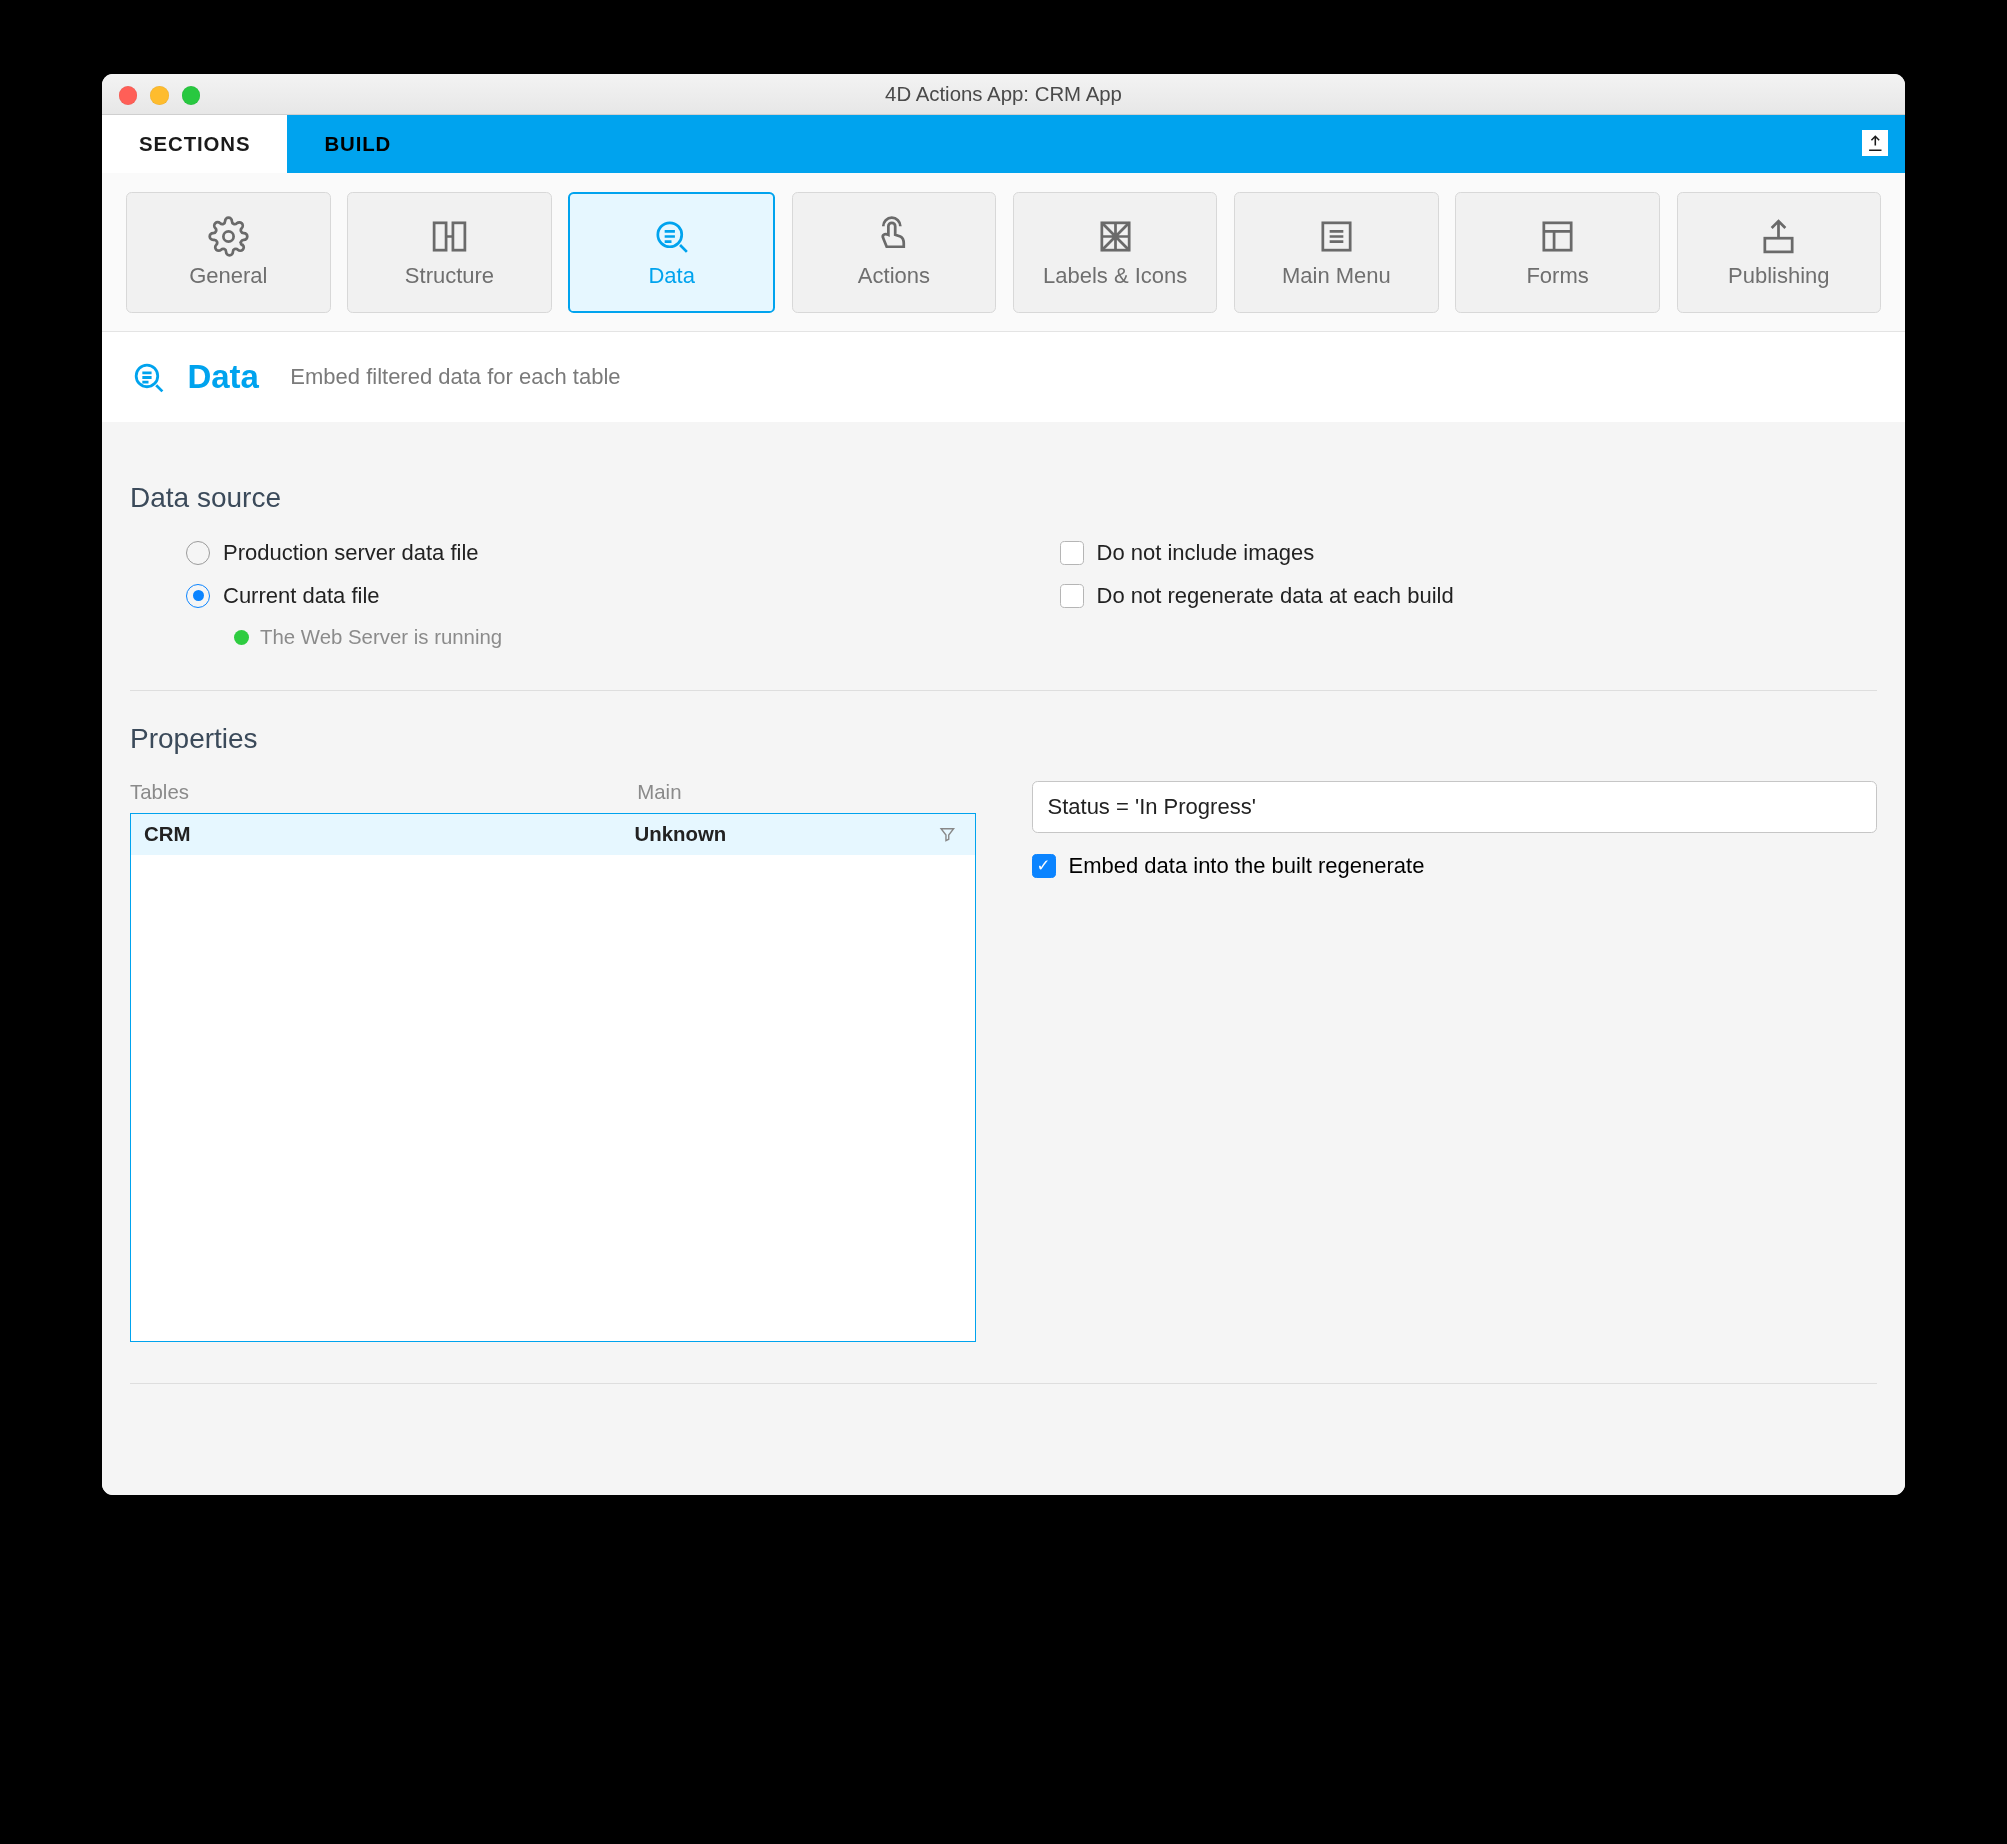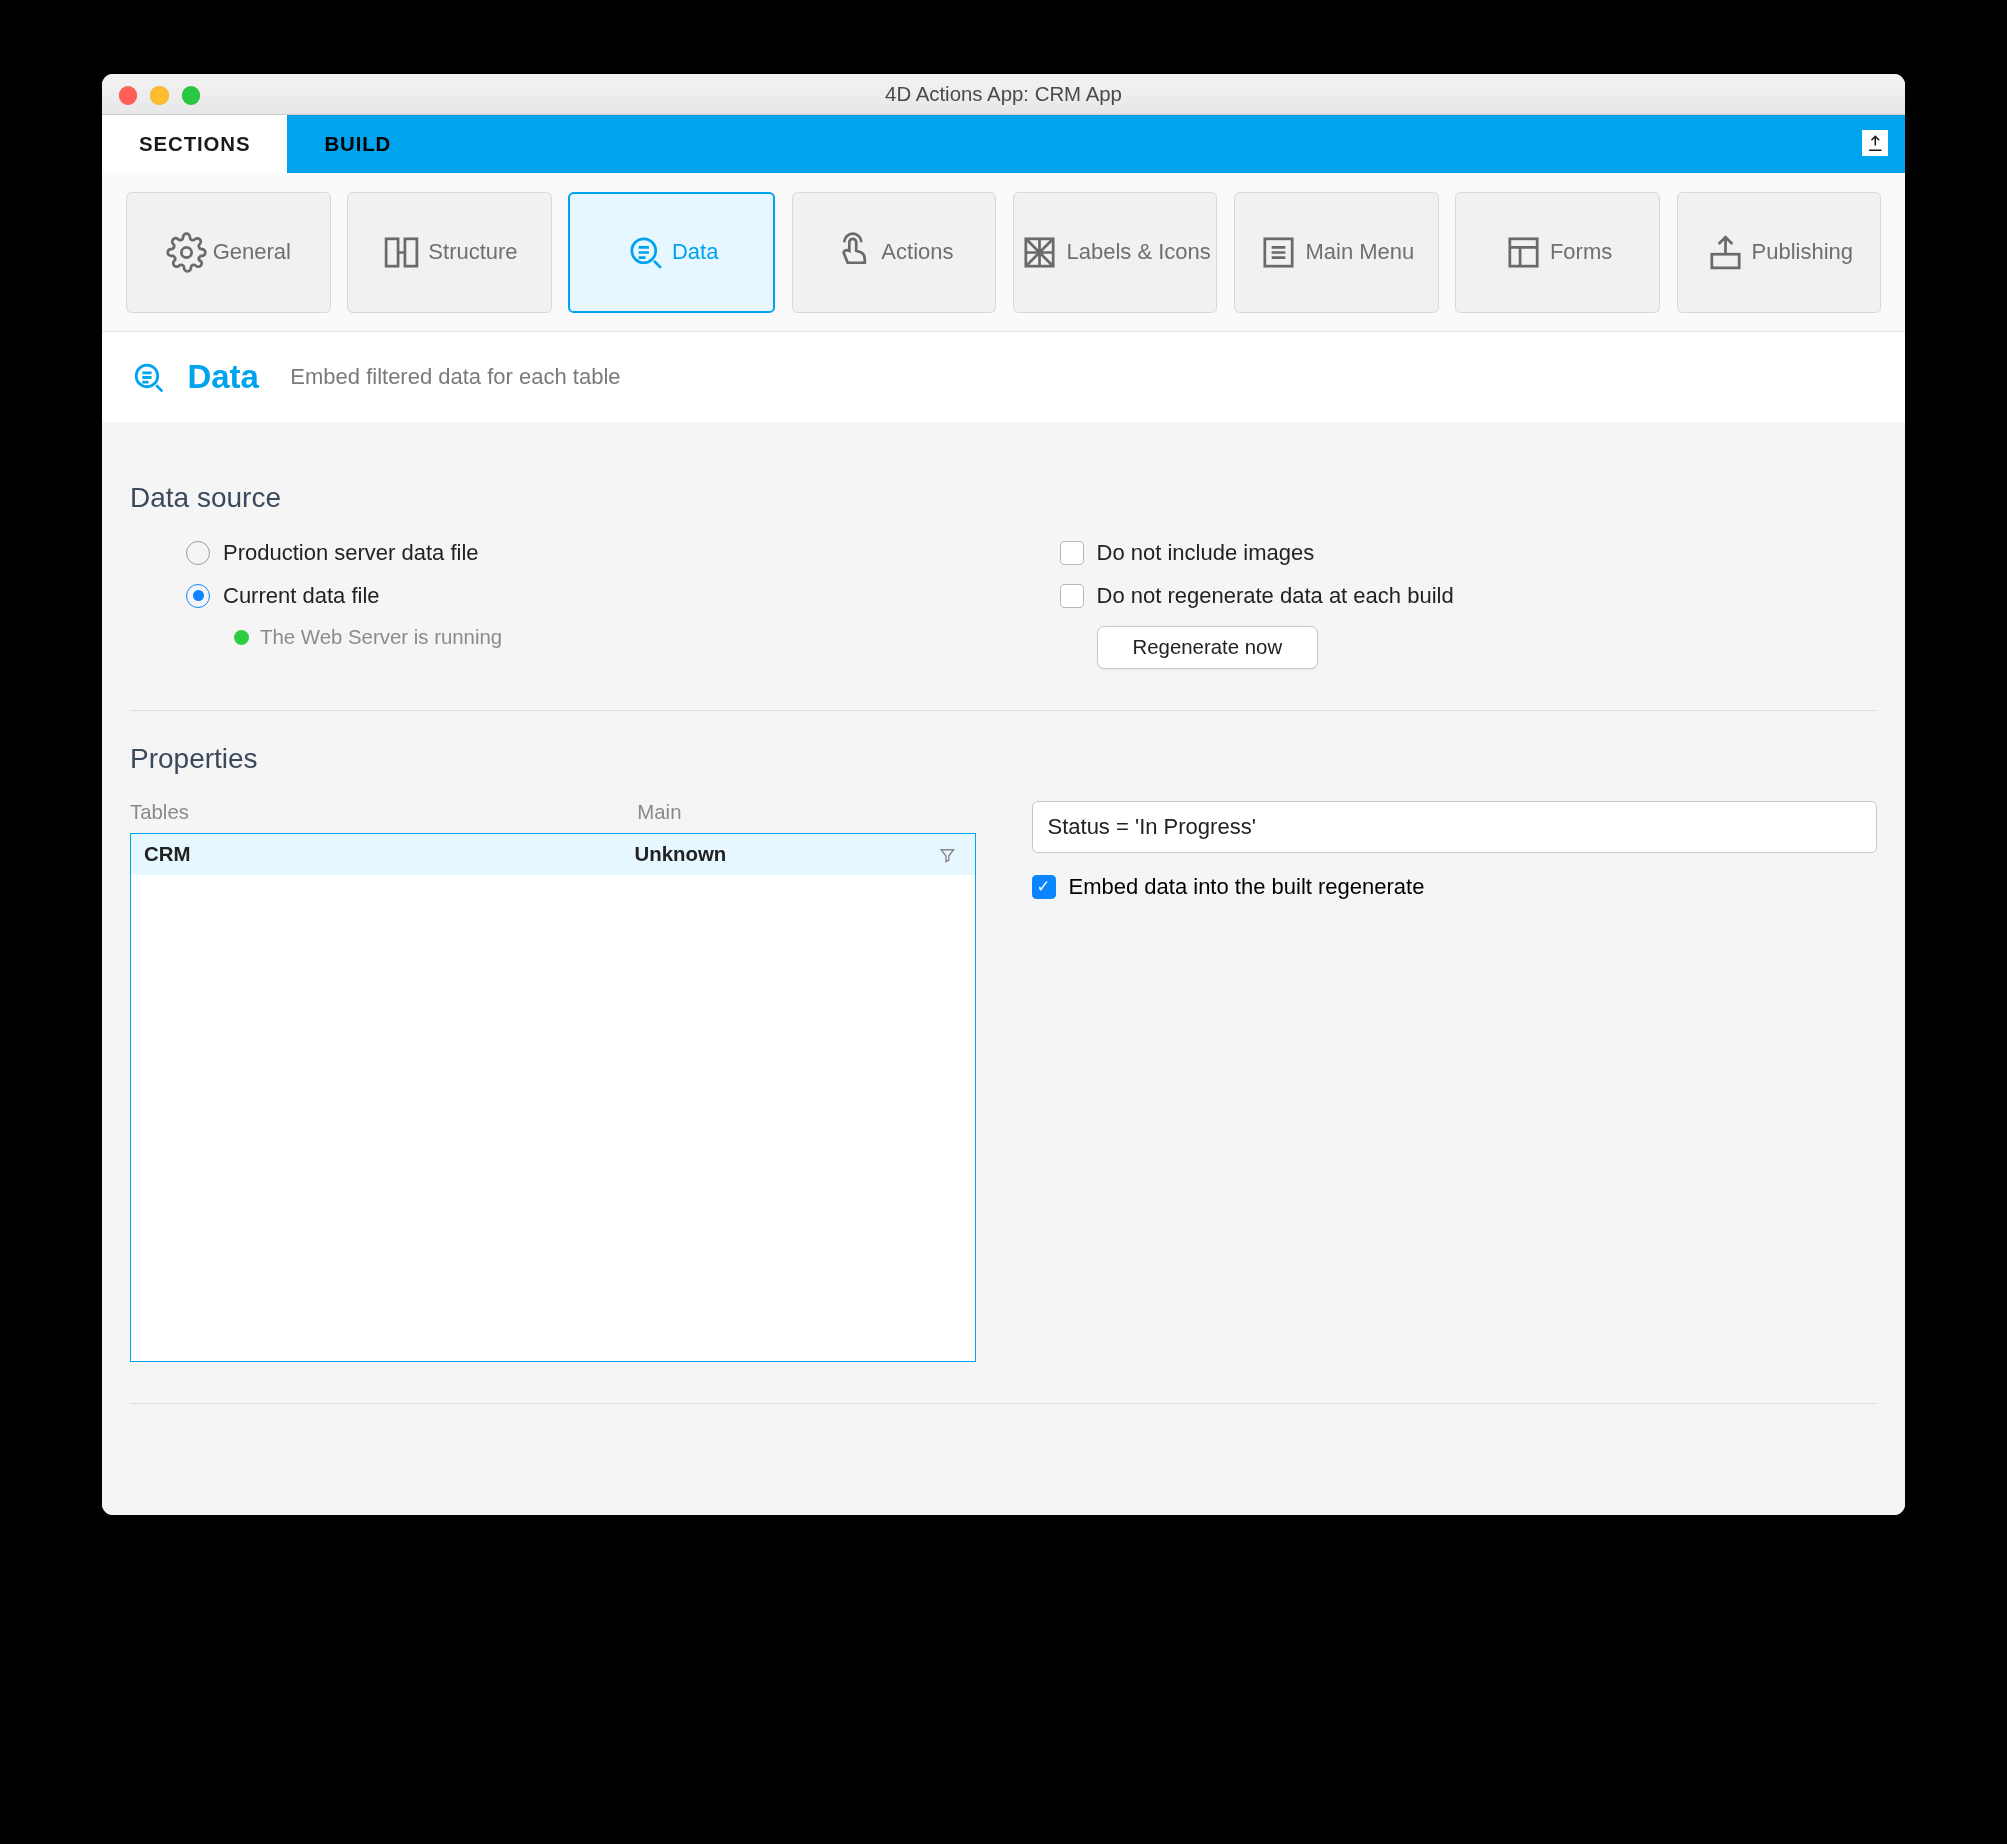--- a/index.html
+++ b/index.html
@@ -8,21 +8,21 @@
   .titlebar { height: 41px; background: linear-gradient(#f3f3f3,#e7e7e7); border-bottom:0.9px solid #cfcfcf; position:relative; display:flex; align-items:center; justify-content:center;}
   .traffic { position:absolute; left:16.7px; top:12px; display:flex; gap:13px;}
   .dot { width:18.6px; height:18.6px; border-radius:50%; box-shadow: inset 0 0 0.9px rgba(0,0,0,0.2);}
   .dot.red{background:#ff5f57;} .dot.yellow{background:#febc2e;} .dot.green{background:#28c840;}
   .title { font-size:20.4px; color:#4a4a4a; font-weight:500;}
   .tabbar { display:flex; height:58px; background:#00a3ee; position:relative;}
   .tab { padding:0 37px; display:flex; align-items:center; font-size:20.4px; font-weight:700; letter-spacing:0.9px; color:#000000; cursor:pointer;}
   .tab.active { background:#fff; color:#1a1a1a;}
   .publish-icon { position:absolute; right:16.7px; top:15px; width:26px; height:26px; color:#1a1a1a; background:#fff; display:flex; align-items:center; justify-content:center; cursor:pointer;}
   .toolbar { display:flex; gap:16.7px; padding:18.6px 24px; background:#fafafa; border-bottom:0.9px solid #e4e4e4;}
-  .tbtn { flex:1; height:121px; background:#f1f1f1; border:0.9px solid #d8d8d8; border-radius:5.6px; display:flex; flex-direction:row; align-items:center; justify-content:center; gap:6px; cursor:pointer; color:#6a6a6a;}
+  .tbtn { flex:1; height:121px; background:#f1f1f1; border:0.9px solid #d8d8d8; border-radius:5.6px; display:flex; flex-direction:column; align-items:center; justify-content:center; gap:6px; cursor:pointer; color:#6a6a6a;}
   .tbtn.active { border:2.8px solid #00a3ee; background:#e6f7ff;}
   .tbtn svg { width:41px; height:41px;}
   .tbtn.active svg { color:#00a3ee;}
   .tbtn .lbl { font-size:22px; color:#6f6f6f;}
   .tbtn.active .lbl{ color:#00a3ee;}
   .headerrow { display:flex; align-items:center; gap:20.4px; padding:26px 28px; background:#fff;}
   .headerrow svg { width:37px; height:37px; color:#00a3ee;}
   .headerrow .big { font-size:33px; font-weight:700; color:#00a3ee;}
   .headerrow .sub { font-size:22px; color:#7a7a7a; margin-left:11px;}
   .body { background:#f5f5f5; padding:28px 28px 111px 28px;}
@@ -163,23 +163,20 @@
       </div>
       <div class="rightcol">
         <div class="checkitem">
           <span class="chk"></span>
           <span>Do not include images</span>
         </div>
         <div class="checkitem">
           <span class="chk"></span>
           <span>Do not regenerate data at each build</span>
         </div>
-        <div style="margin-left:37px;">
-          <span class="btn">Regenerate now</span>
-        </div>
       </div>
     </div>
 
     <hr class="sep">
 
     <div class="sectiontitle">Properties</div>
     <div class="proprow">
       <div class="tablewrap">
         <div class="tablehead">
           <span class="th1">Tables</span>

